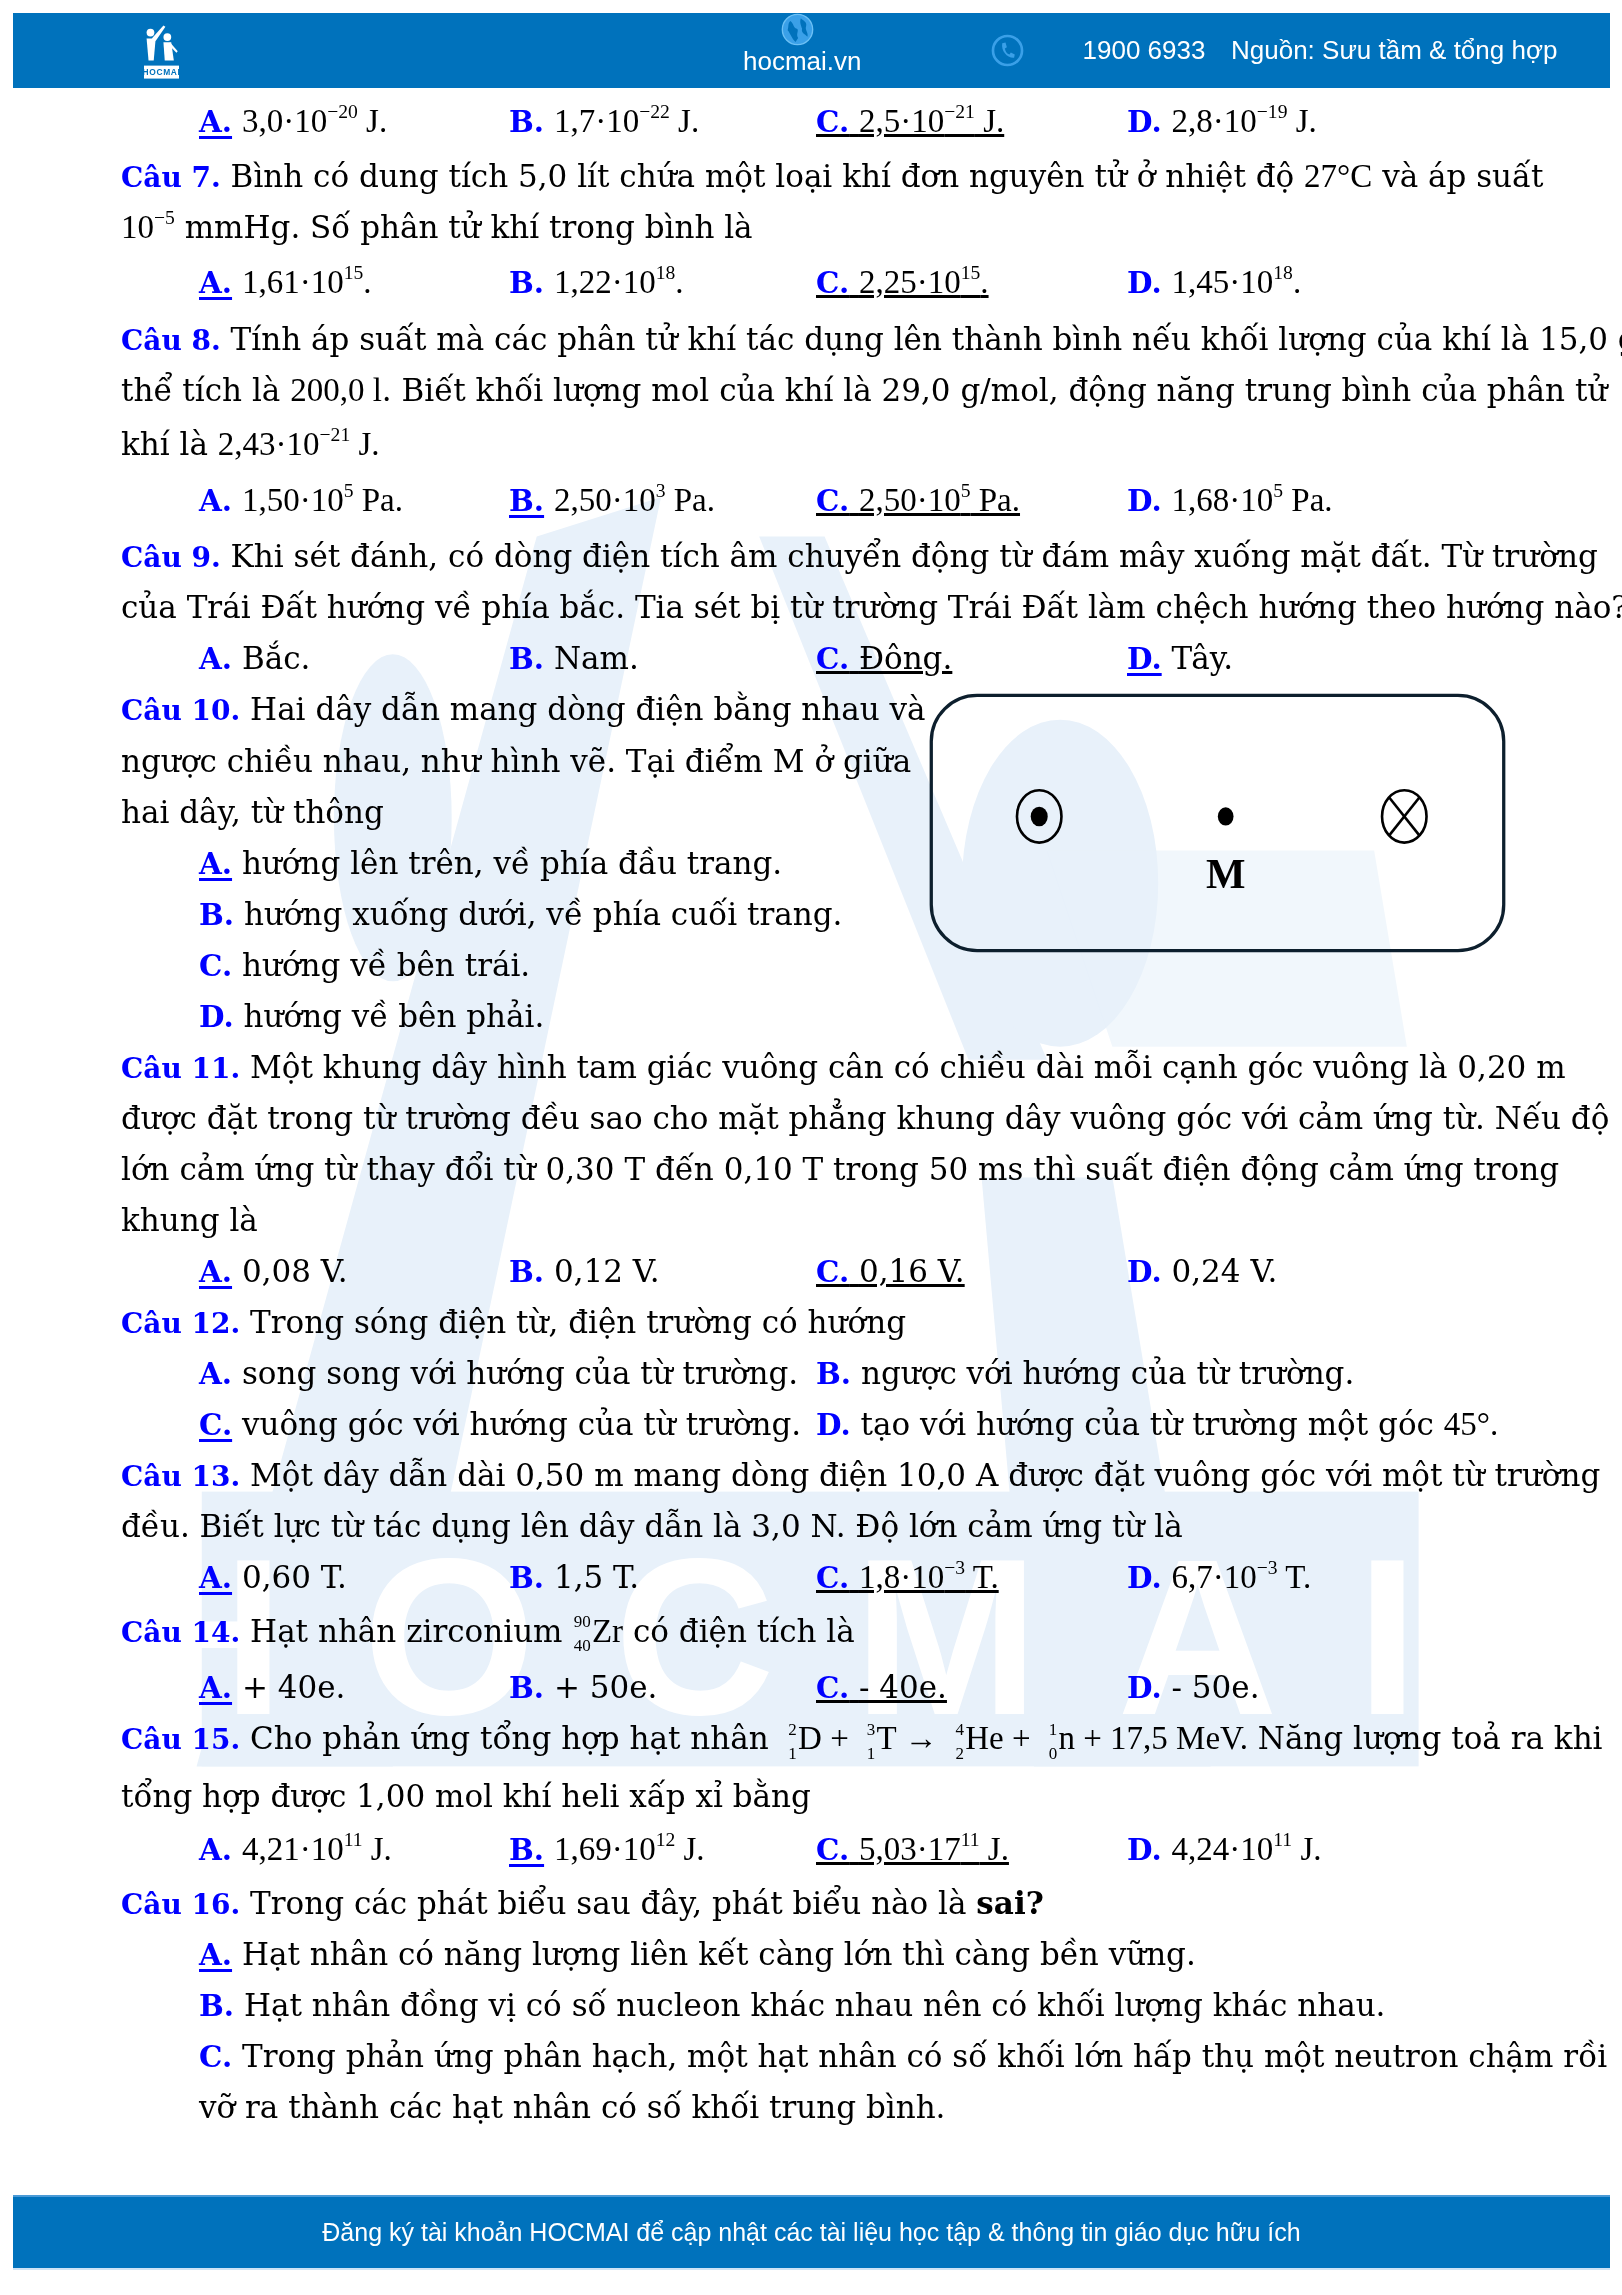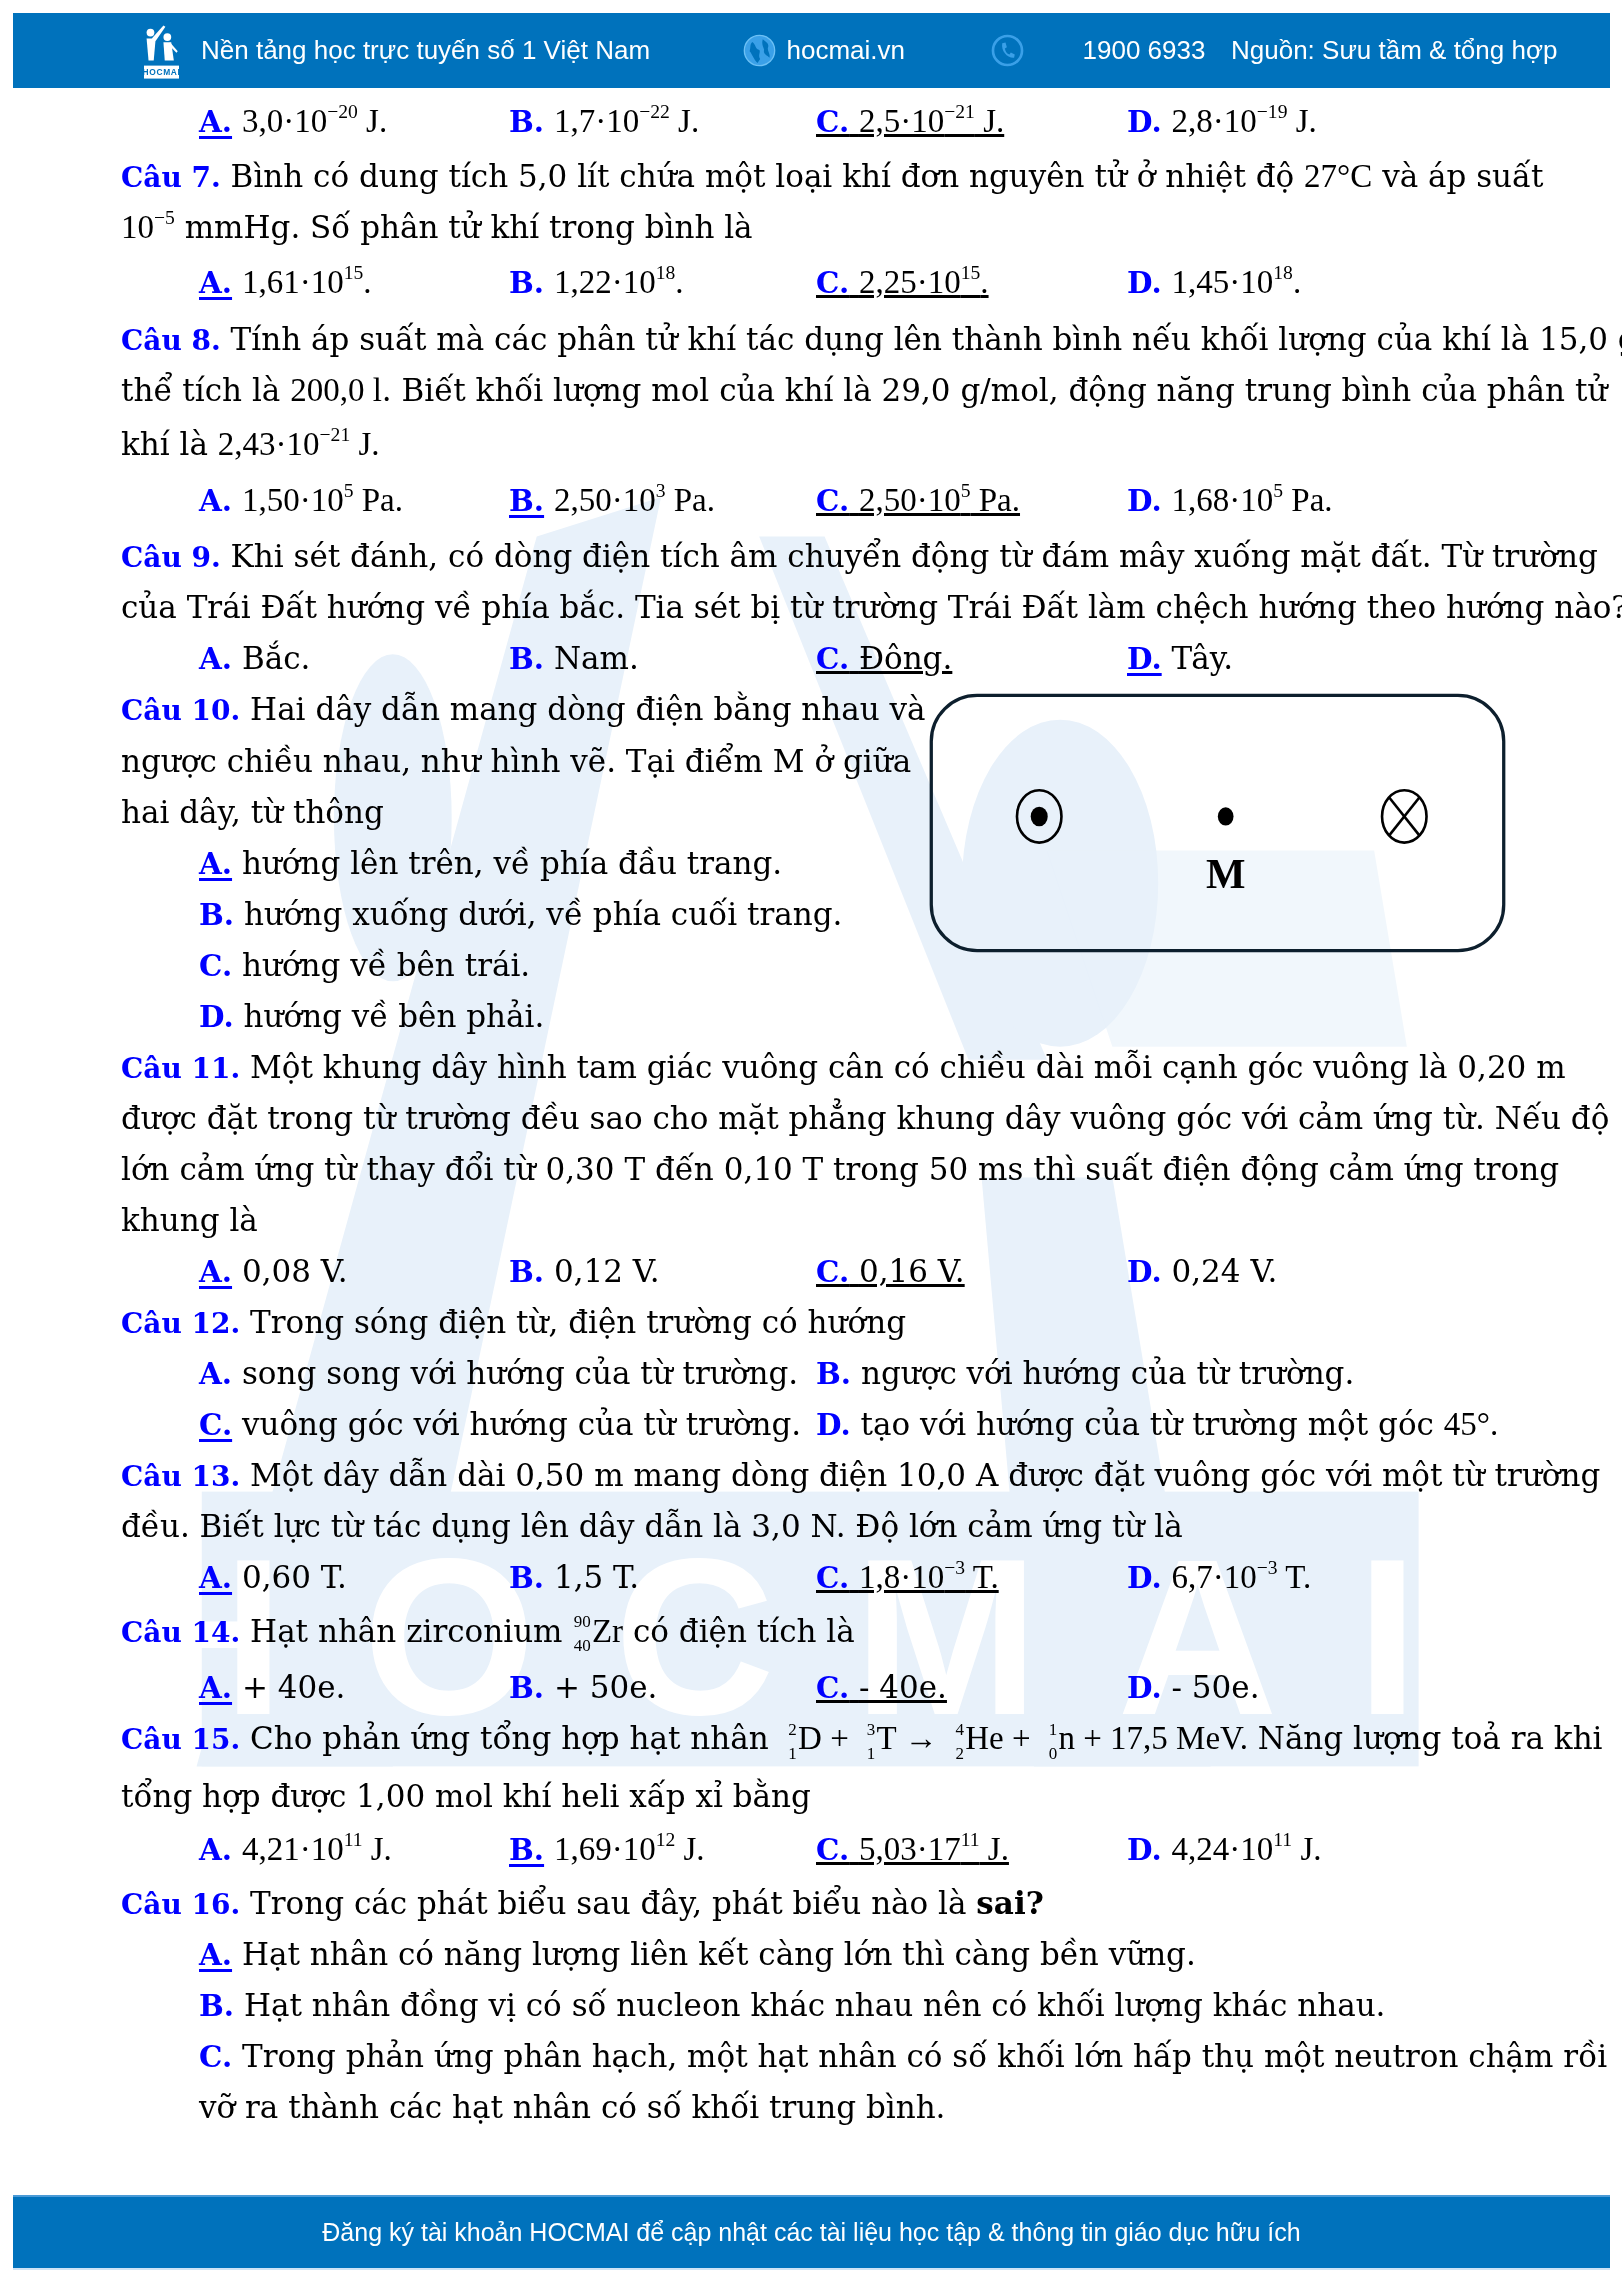--- a/index.html
+++ b/index.html
@@ -9,21 +9,21 @@
   
   .header {
     position: absolute; left: 13px; top: 13px; width: 1597px; height: 75px;
     background: #0072BC; color: #fff;
     font-family: "Liberation Sans", "DejaVu Sans", sans-serif;
     font-size: 26px;
   }
   .header .logo { position: absolute; left: 131px; top: 10.5px; width: 35px; height: 56px; }
   .header .item { position: absolute; top: 0; height: 75px; display: flex; align-items: center; white-space: nowrap; }
   .header .h-slogan { left: 188px; }
-  .header .h-site { left: 730px; }
+  .header .h-site { left: 730px; flex-direction: column; }
   .header .h-phone { left: 978px; gap: 48px; }
   .header .h-source { left: 1218px; }
   .header .icon { width: 33px; height: 33px; margin-right: 10.5px; display: inline-block; }
 
   
   .footer {
     position: absolute; left: 13px; top: 2195px; width: 1597px; height: 75px;
     background: #0072BC; color: #fff;
     font-family: "Liberation Sans", "DejaVu Sans", sans-serif;
     font-size: 25px; display: flex; align-items: center; justify-content: center;
@@ -79,23 +79,20 @@
       <circle cx="10" cy="13" r="6"></circle>
       <circle cx="36" cy="20" r="6"></circle>
       <path d="M4 22 L18 22 L15 56 L7 56 Z"></path>
       <path d="M30 28 L42 28 L46 56 L32 56 Z"></path>
       <path d="M12 22 L30 2 L33 4 L18 26 Z"></path>
       <path d="M40 28 L52 42 L50 44 L38 32 Z"></path>
     </g>
     <rect x="0" y="64" width="54" height="20" fill="#fff"></rect>
     <text x="27" y="79" text-anchor="middle" font-size="13" font-weight="bold" font-family="Liberation Sans, sans-serif" fill="#0072BC" letter-spacing="1">HOCMAI</text>
   </svg>
-  <div class="item h-slogan">
-    <span>Nền tảng học trực tuyến số 1 Việt Nam</span>
-  </div>
   <div class="item h-site">
     <svg class="icon" viewBox="0 0 50 50">
       <circle cx="25" cy="25" r="23" fill="#3aa0e8" stroke="#6cc0f5" stroke-width="2"></circle>
       <path d="M14 12 C20 16 18 22 24 24 C28 26 22 32 26 38 L22 44 C16 38 14 30 10 26 C12 20 10 16 14 12 Z" fill="#0072BC"></path>
       <path d="M30 8 C34 12 40 14 38 20 C36 26 42 30 40 36 C36 32 30 30 32 24 C30 18 28 14 30 8 Z" fill="#0072BC"></path>
     </svg>
     <span>hocmai.vn</span>
   </div>
   <div class="item h-phone">
     <svg class="icon" viewBox="0 0 50 50">

